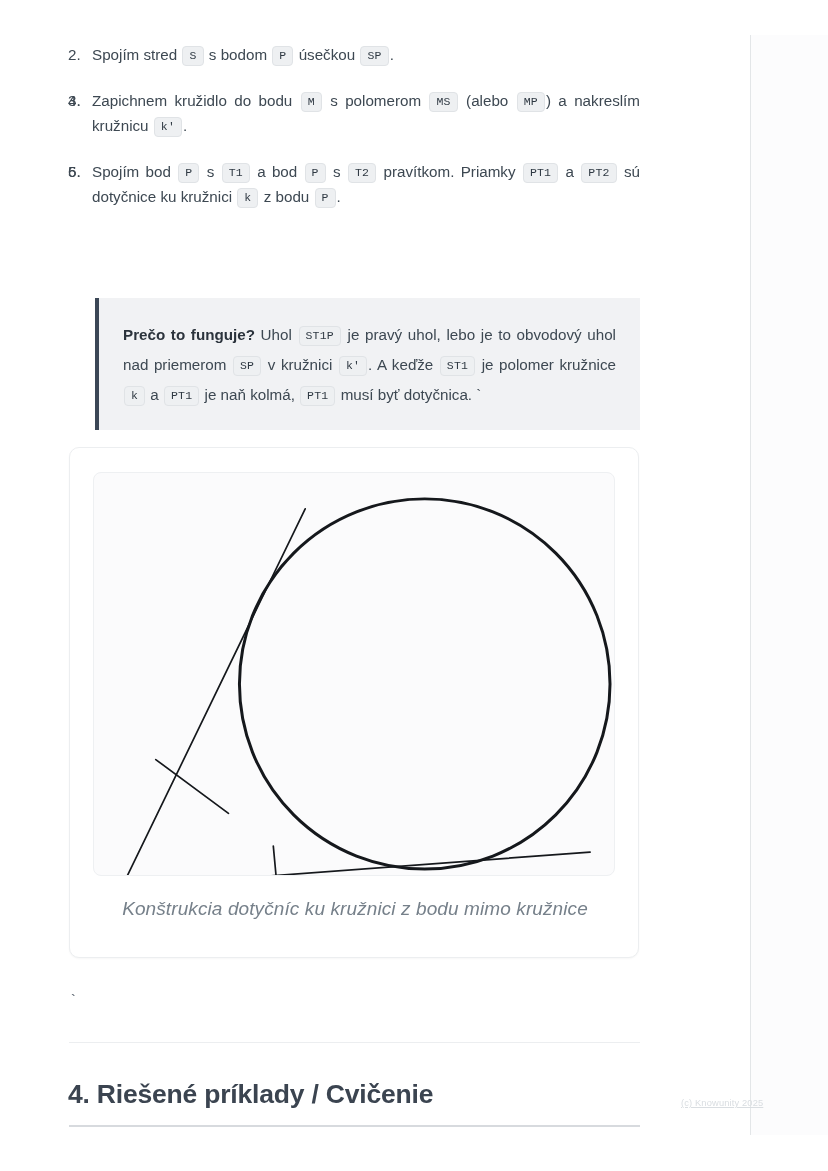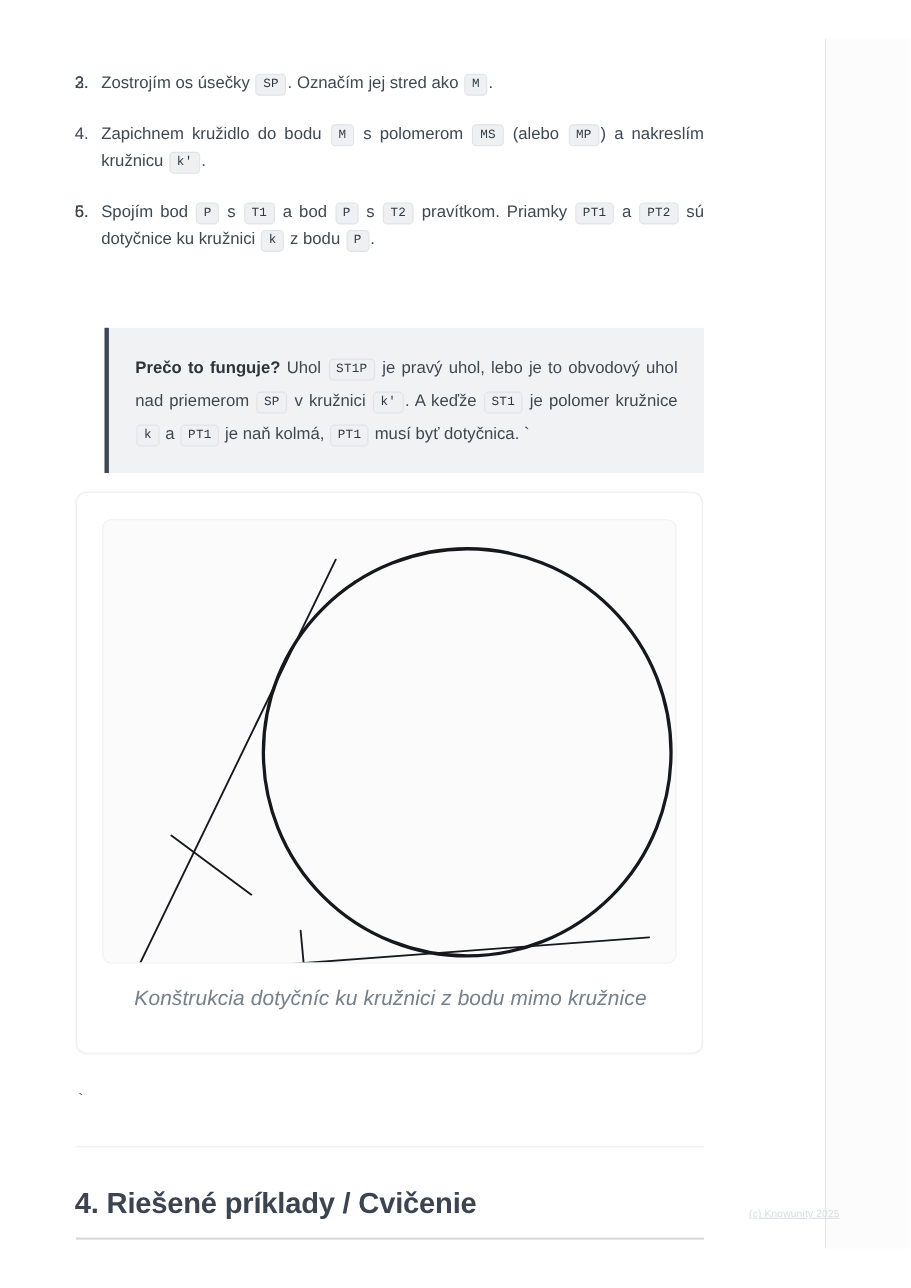--- a/index.html
+++ b/index.html
@@ -213,22 +213,22 @@
 
 <div id="page">
 
   <div class="side-panel"></div>
   <div class="side-rule"></div>
 
   <div class="content">
 
     <div class="list-wrap">
       <ol class="steps" id="steps-list">
-          <li><span class="num">2.</span></li>
-          <li><span class="num">3.</span><span>Zostrojím os úsečky <code class="chip">SP</code>. Označím jej stred ako <code class="chip">M</code>.</span></li>
+          <li><span class="num">2.</span><span>Spojím stred <code class="chip">S</code> s bodom <code class="chip">P</code> úsečkou <code class="chip">SP</code>.</span></li>
+          <li><span class="num">3.</span></li>
           <li><span class="num">4.</span><span>Zapichnem kružidlo do bodu <code class="chip">M</code> s polomerom <code class="chip">MS</code> (alebo <code class="chip">MP</code>) a nakreslím kružnicu <code class="chip">k'</code>.</span></li>
           <li><span class="num">5.</span></li>
           <li><span class="num">6.</span><span>Spojím bod <code class="chip">P</code> s <code class="chip">T1</code> a bod <code class="chip">P</code> s <code class="chip">T2</code> pravítkom. Priamky <code class="chip">PT1</code> a <code class="chip">PT2</code> sú dotyčnice ku kružnici <code class="chip">k</code> z bodu <code class="chip">P</code>.</span></li>
         </ol>
     </div>
 
     <div class="callout" id="callout-box"><b>Prečo to funguje?</b> Uhol <code class="chip">ST1P</code> je pravý uhol, lebo je to obvodový uhol nad priemerom <code class="chip">SP</code> v kružnici <code class="chip">k'</code>. A keďže <code class="chip">ST1</code> je polomer kružnice <code class="chip">k</code> a <code class="chip">PT1</code> je naň kolmá, <code class="chip">PT1</code> musí byť dotyčnica. `</div>
 
     <div class="figure-card">
       <div class="figure-inner">

